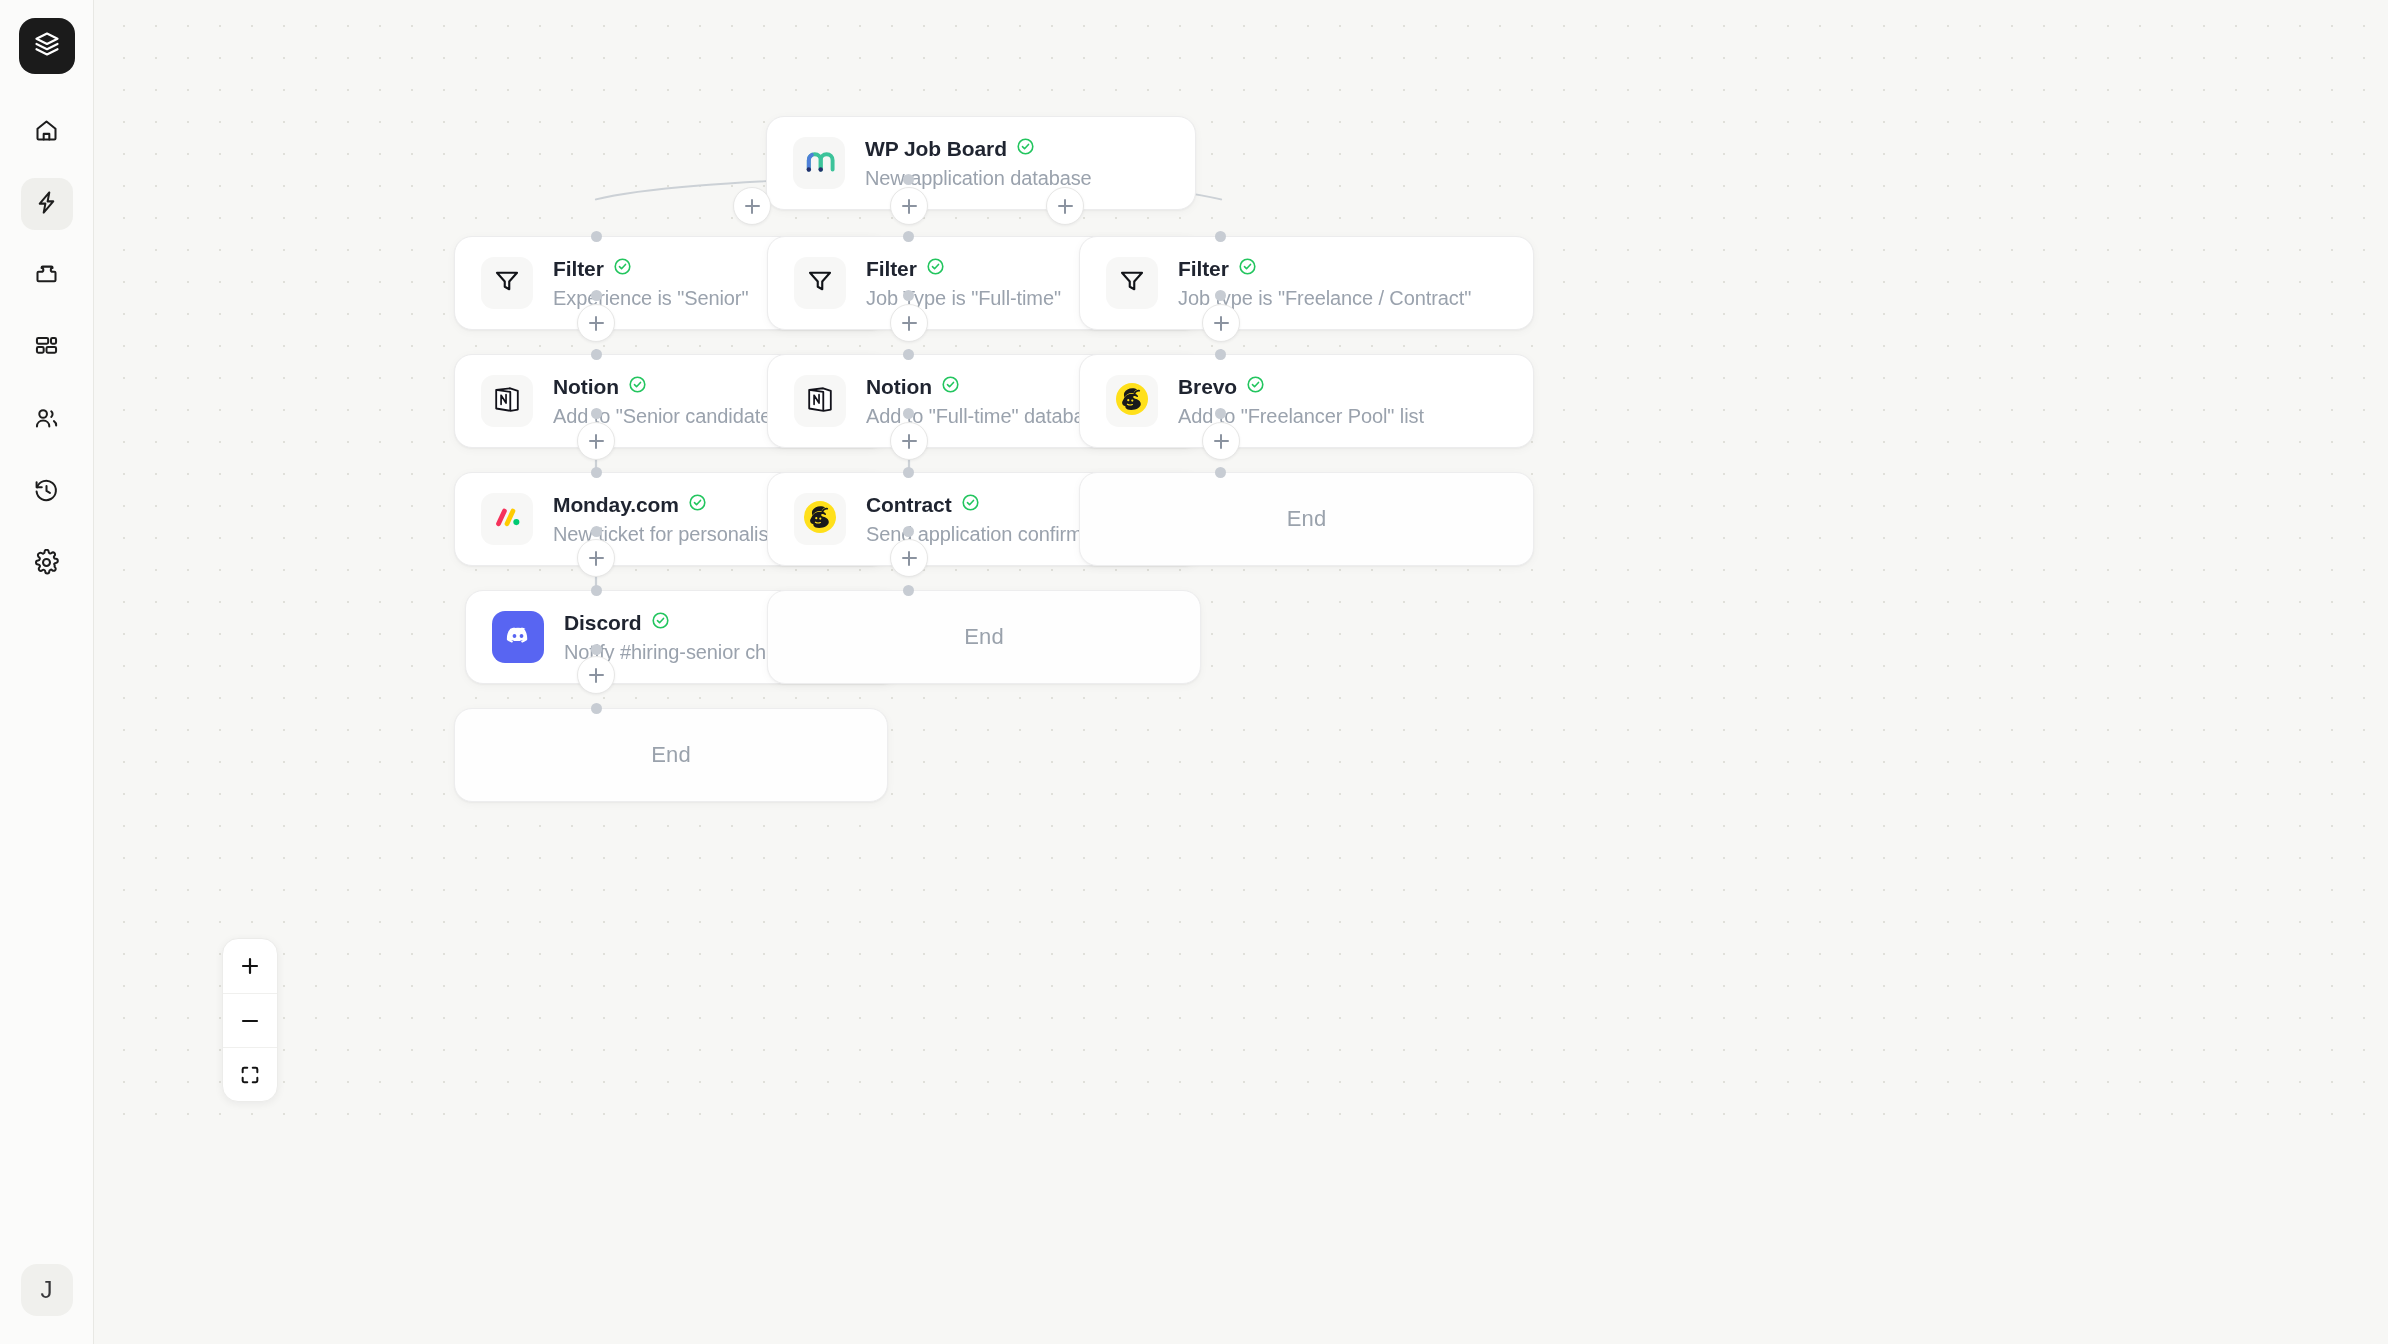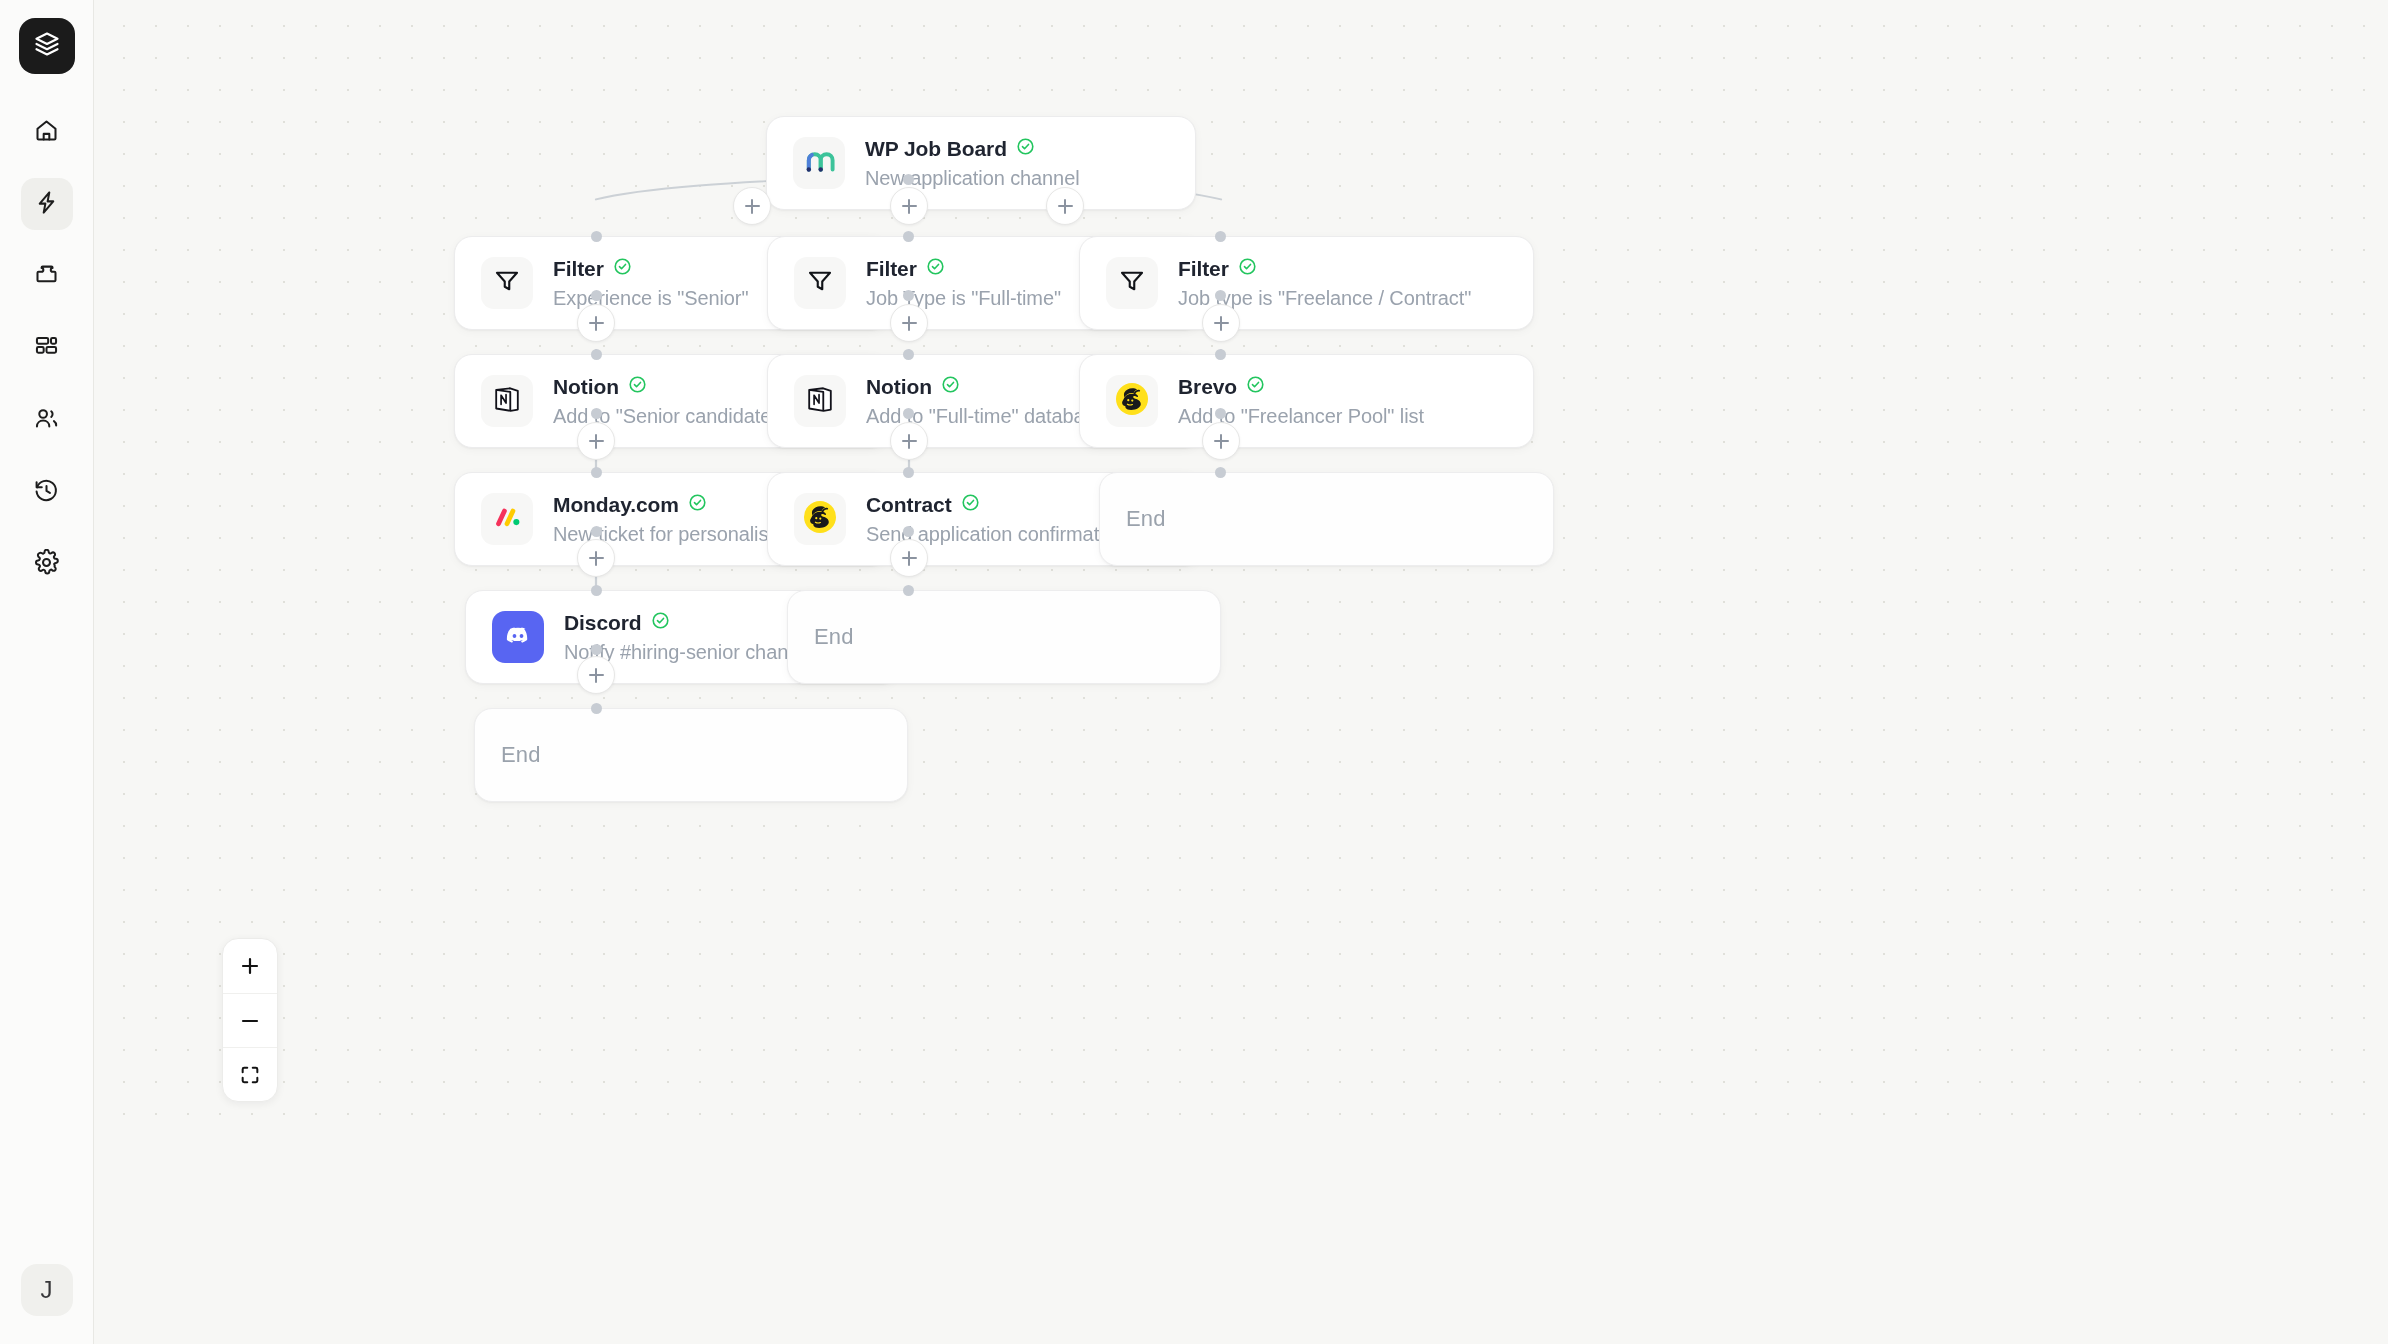--- a/index.html
+++ b/index.html
@@ -59,23 +59,23 @@
     border-radius: 18px;
     box-shadow: 0 1px 2px rgba(16,17,26,0.04), 0 2px 10px rgba(16,17,26,0.035);
     display: flex; align-items: center;
     padding: 0 26px;
     cursor: pointer;
   }
   .node.trigger { width: 430px; height: 94px; }
   .node.step    { width: 434px; height: 94px; }
   .node.end {
     width: 434px; height: 94px;
+    justify-content: center;
     background: #fefefe;
     border-color: #ededee;
-    margin-left: 20px;
   }
   .end-label { font-size: 22px; color: #9aa2ac; letter-spacing: .2px; }
 
   .node-icon {
     width: 52px; height: 52px; border-radius: 13px;
     background: #f6f6f5;
     display: flex; align-items: center; justify-content: center;
     flex: 0 0 52px; overflow: hidden;
   }
   .node-icon.plain { background: #f7f7f6; }
@@ -277,21 +277,21 @@
       <div class="node-text">
         <div class="node-title-row">
           <span class="node-title">WP Job Board</span>
           <span>
             <svg width="19" height="19" viewBox="0 0 24 24" fill="none" stroke="#22c55e" stroke-width="2" stroke-linecap="round" stroke-linejoin="round">
               <circle cx="12" cy="12" r="9.2"></circle>
               <path d="M8.2 12.2l2.6 2.6 5-5.4"></path>
             </svg>
           </span>
         </div>
-        <div class="node-sub">New application channel</div>
+        <div class="node-sub">New application database</div>
       </div>
     </div>
 
     <div class="node step" style="left:360px; top:236px;">
       <div class="node-icon plain">
         <span>
           <svg width="30" height="30" viewBox="0 0 24 24" fill="none" stroke="#111318" stroke-width="1.7" stroke-linejoin="round" stroke-linecap="round">
             <path d="M4 5.4h16l-6.2 7v6.2l-3.6-2v-4.2L4 5.4z"></path>
           </svg>
         </span>

